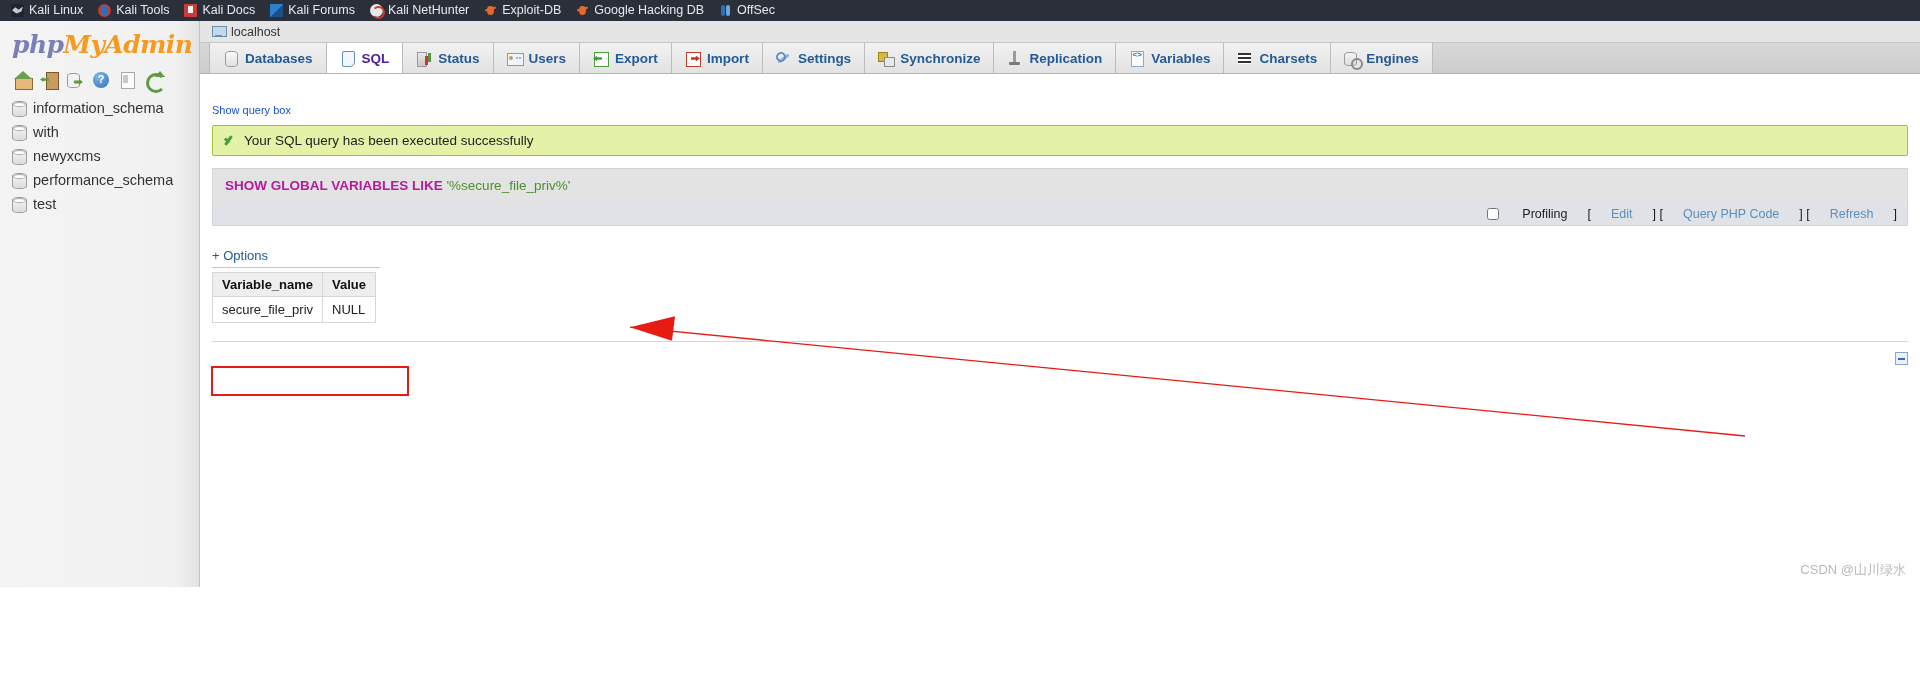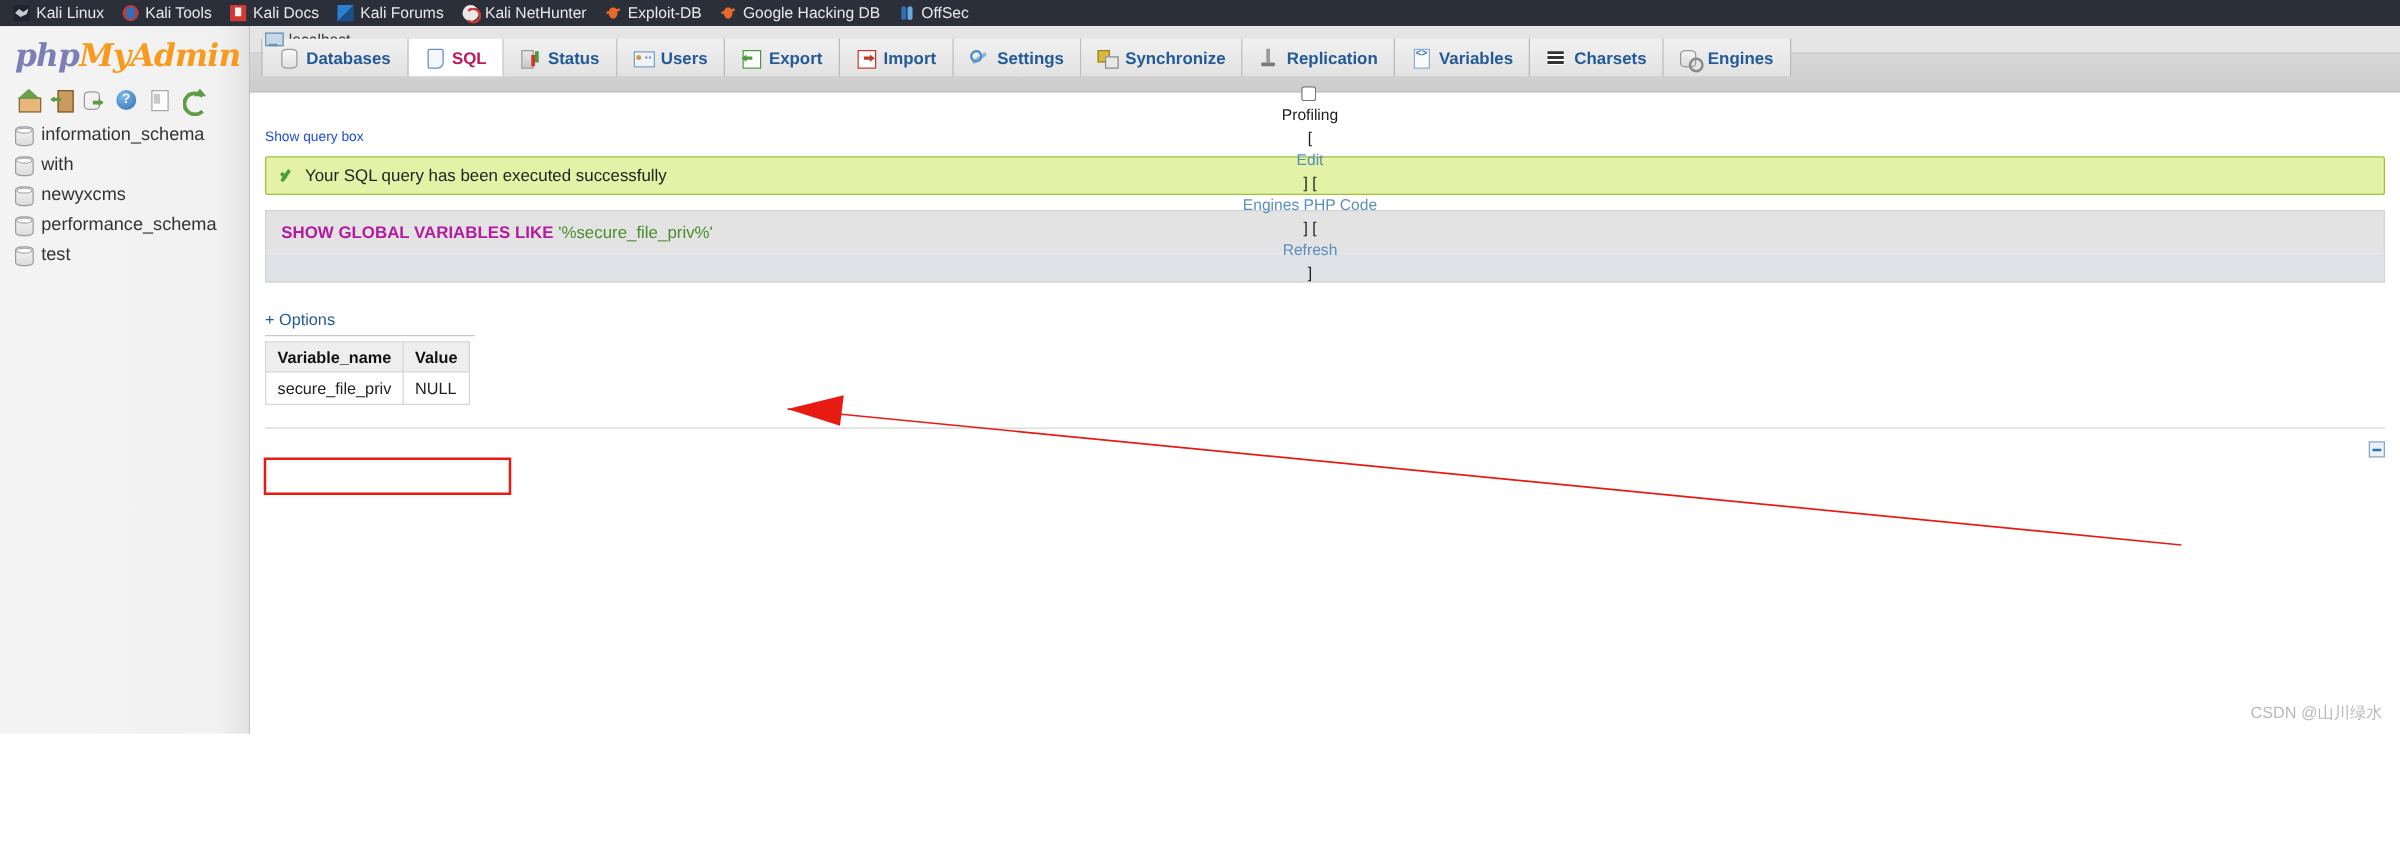--- a/index.html
+++ b/index.html
@@ -235,43 +235,41 @@
     width: 13px; height: 9px;
     background: #c6d7e8; border: 1px solid #6b8fae;
   }
   .server-ico::after {
     content: ""; position: absolute; left: 3px; top: 9px;
     width: 7px; height: 2px; background: #6b8fae;
   }
 
   #tabbar {
     display: flex;
-    align-items: flex-end;
     height: 31px;
     background: linear-gradient(to bottom, #d8d8d8, #cccccc);
     border-bottom: 1px solid #b4b4b4;
     padding: 0 0 12px 9px;
   }
   .tab {
     display: flex; align-items: center; gap: 7px;
     height: 30px;
     padding: 0 13px;
     font-size: 13.5px;
     font-weight: bold;
     color: #235a97;
     background: linear-gradient(to bottom, #f1f1f1, #e2e2e2);
     border-right: 1px solid #bcbcbc;
     white-space: nowrap;
     cursor: pointer;
   }
   .tab:first-child { border-left: 1px solid #bcbcbc; }
   .tab.active {
     background: #fff;
-    color: #be185d;
-    margin-top: 20px;
+    color: #4c1d95;
   }
   .tico { width: 15px; height: 15px; position: relative; display: inline-block; flex: 0 0 auto; }
   .tico-db::before {
     content: ""; position: absolute; left: 2px; top: 0;
     width: 11px; height: 14px;
     background: linear-gradient(to bottom,#fafafa,#e0e0e0);
     border: 1px solid #9a9a9a; border-radius: 5px/3px;
   }
   .tico-sql::before {
     content: ""; position: absolute; left: 2px; top: 0;
@@ -415,25 +413,24 @@
 
   #profiling-row {
     margin: 0 12px 0 12px;
     background: #dfe3e8;
     border: 1px solid #d0d4d8;
     border-top: none;
     height: 23px;
     display: flex;
     align-items: center;
     justify-content: flex-end;
-    padding-right: 24px;
+    padding-right: 10px;
     font-size: 12.5px;
     color: #1b1b1b;
-    gap: 4px;
-    flex-direction: column;
+    gap: 20px;
   }
   #profiling-row input[type=checkbox] {
     width: 12px; height: 12px; margin: 0 3px 0 0;
   }
   #profiling-row .plink { color: #5b8fc0; cursor: pointer; }
   #profiling-row .pbr { color: #1b1b1b; }
 
   #options-link {
     color: #235a97;
     font-size: 13px;
@@ -707,21 +704,21 @@
         <span class="kw">SHOW GLOBAL VARIABLES LIKE</span>
         <span class="strlit">'%secure_file_priv%'</span>
       </div>
 
       <div id="profiling-row">
         <input type="checkbox" style="">
         <span>Profiling</span>
         <span class="pbr">[</span>
         <span class="plink">Edit</span>
         <span class="pbr">] [</span>
-        <span class="plink">Engines PHP Code</span>
+        <span class="plink">Query PHP Code</span>
         <span class="pbr">] [</span>
         <span class="plink">Refresh</span>
         <span class="pbr">]</span>
       </div>
 
       <div>
         <span id="options-link">+ Options</span>
       </div>
       <div id="options-rule"></div>
 

